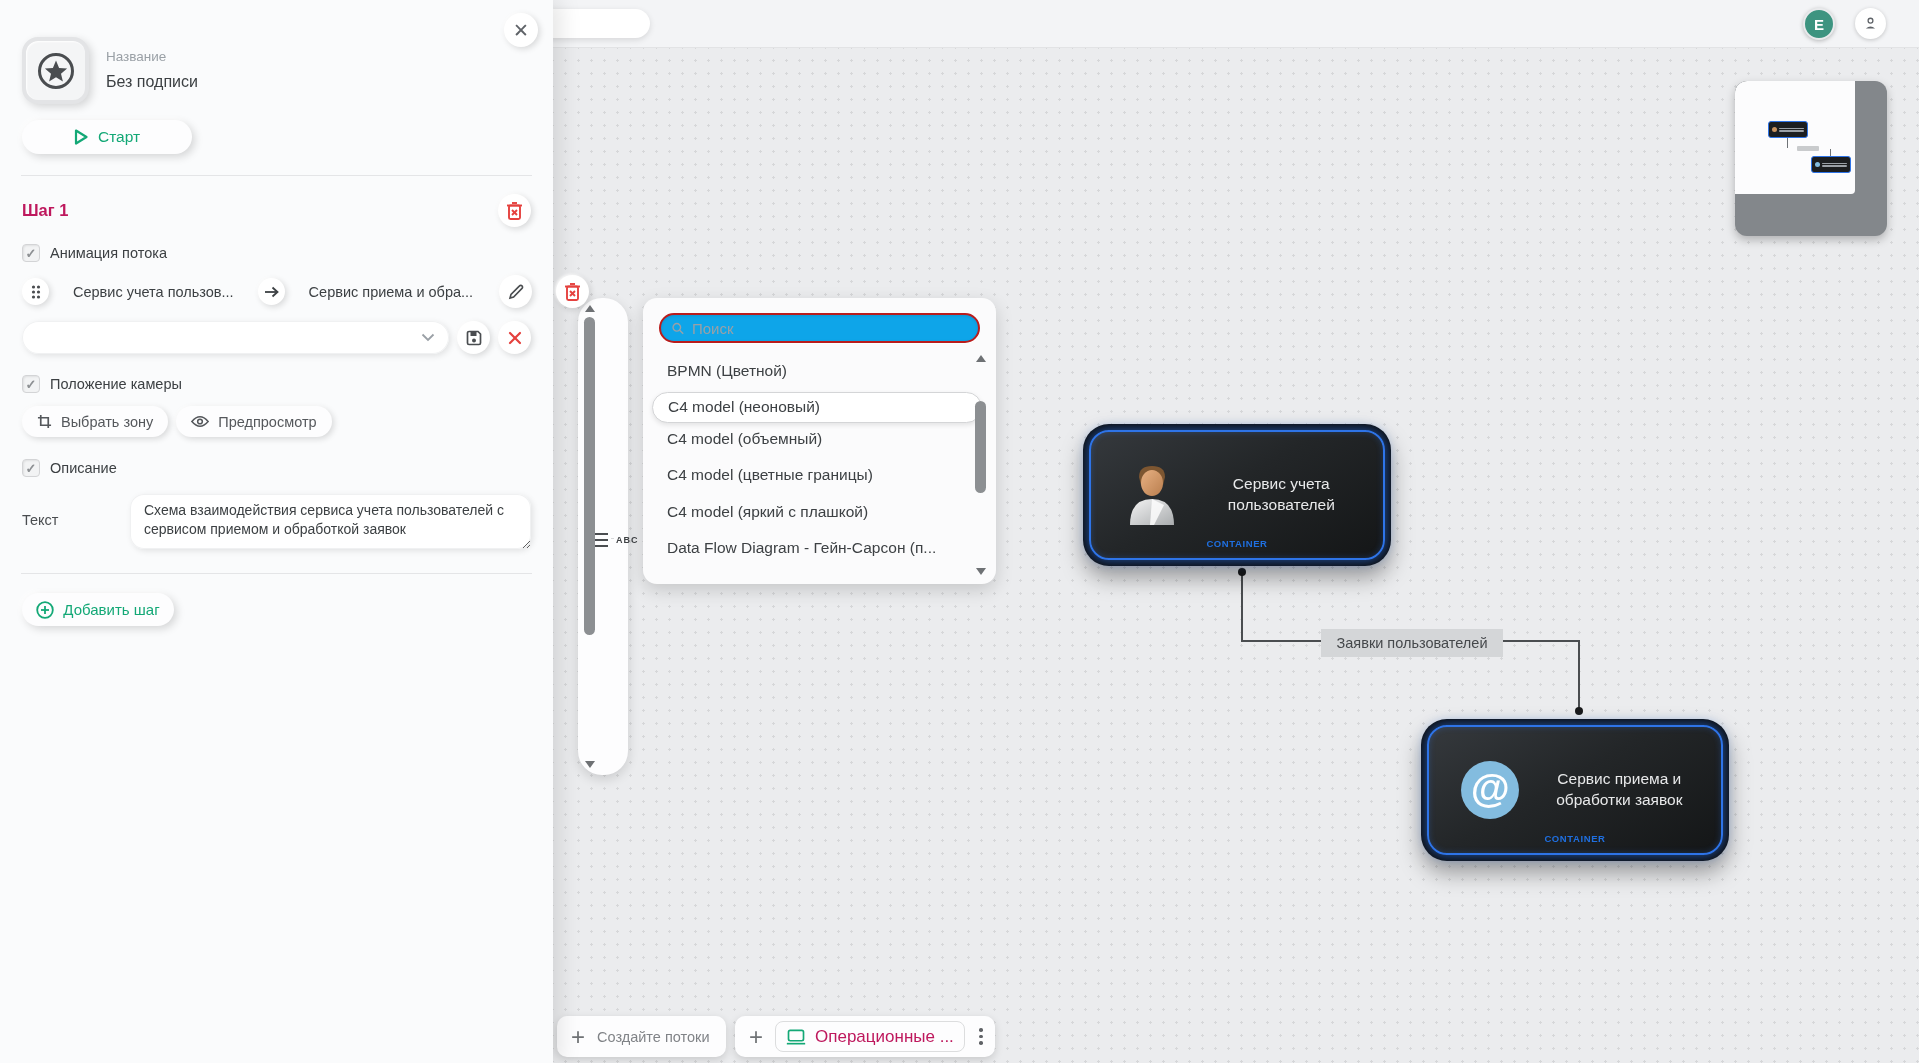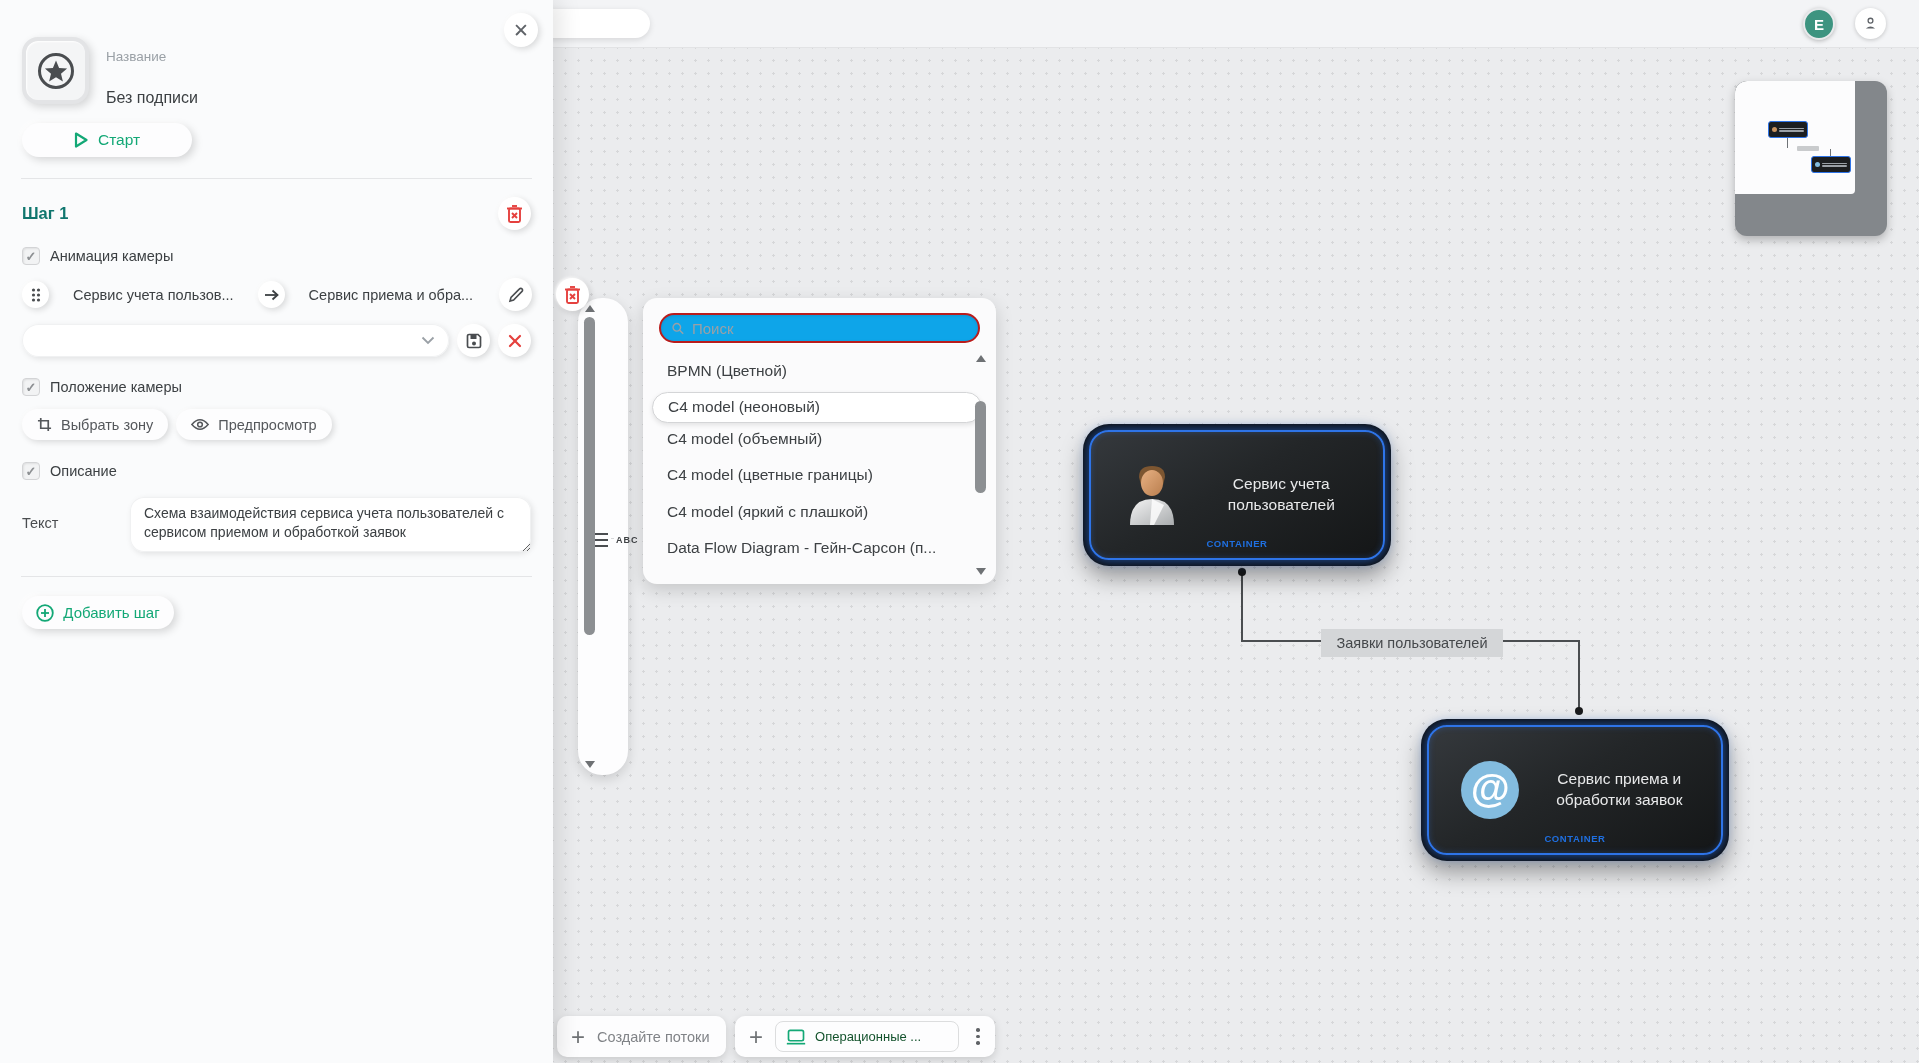--- a/index.html
+++ b/index.html
@@ -89,50 +89,50 @@
   
   .footer-btn { position:absolute; top:1016px; height:41px; background:#fdfdfe; border-radius:10px;
     box-shadow:0 3px 8px rgba(0,0,0,.15); display:flex; align-items:center; cursor:pointer; }
   #create-flows { left:4px; width:169px; padding:0 14px; gap:12px; }
   #create-flows .plus { font-size:24px; color:#6f7275; font-weight:300; line-height:1; }
   #create-flows .lbl { font-size:14.5px; color:#808387; }
   #tab-group { left:182px; width:260px; padding:0 10px 0 14px; gap:12px; }
   #tab-group .plus { font-size:24px; color:#6f7275; font-weight:300; line-height:1; }
   .tab-chip { flex:1; height:31px; border:1px solid #dcddde; border-radius:8px;
     display:flex; align-items:center; gap:9px; padding:0 10px; }
-  .tab-chip .lbl { font-size:13px; color:#14532d; white-space:nowrap; overflow:hidden; }
+  .tab-chip .lbl { font-size:17px; color:#be185d; white-space:nowrap; overflow:hidden; }
   .kebab { width:14px; display:flex; flex-direction:column; align-items:center; gap:3px; cursor:pointer; }
   .kebab i { width:3.5px; height:3.5px; border-radius:50%; background:#5f6266; }
 
   
   #sidebar { position:absolute; left:0; top:0; width:553px; height:100%;
     background:#fafbfc; box-shadow:8px 0 20px rgba(0,0,0,.10); z-index:20; padding:0 22px; }
   .circle-btn { width:34px; height:34px; border-radius:50%; background:#fff;
     box-shadow:2px 2px 6px rgba(0,0,0,.14), -1px -1px 3px #fff;
     display:flex; align-items:center; justify-content:center; cursor:pointer; flex:none; }
   .circle-btn.small { width:33px; height:33px; }
   #close-btn { position:absolute; right:15px; top:13px; }
   .x-glyph { font-size:19px; color:#5f6368; line-height:1; }
 
   .head-row { display:flex; align-items:flex-start; gap:17px; padding-top:37px; }
   .icon-tile { width:67px; height:67px; border-radius:16px; background:#f4f5f6;
     border:4px solid #e3e4e6; box-shadow:3px 3px 8px rgba(0,0,0,.15), inset 1px 1px 2px #fff;
     display:flex; align-items:center; justify-content:center; }
   .name-label { font-size:13.5px; color:#9aa0a6; margin-top:12px; }
-  .name-value { font-size:16px; color:#3c4043; margin-top:25px; }
+  .name-value { font-size:16px; color:#3c4043; margin-top:9px; }
 
   .start-btn { margin-top:16px; width:170px; height:34px; background:#fdfdfe; border-radius:17px;
     box-shadow:3px 3px 8px rgba(0,0,0,.15), -2px -2px 5px #fff;
     display:flex; align-items:center; justify-content:center; gap:10px; cursor:pointer; }
   .start-btn span { color:#13a876; font-size:15.5px; }
 
   .divider { height:1px; background:#e4e5e7; margin:21px -1px 0 -1px; }
 
   .step-head { display:flex; align-items:center; justify-content:space-between; margin-top:18px; }
-  .step-title { font-size:16.5px; font-weight:bold; color:#0f766e; }
+  .step-title { font-size:16.5px; font-weight:bold; color:#be185d; }
 
   .chk-row { display:flex; align-items:center; gap:10px; margin-top:17px; }
   .checkbox { width:18px; height:18px; border-radius:4px; background:#f2f3f4;
     border:1px solid #d3d4d6; box-shadow:inset 1px 1px 2px rgba(0,0,0,.08);
     display:flex; align-items:center; justify-content:center; cursor:pointer;
     color:#8d9093; font-size:13px; font-weight:bold; }
   .chk-label { font-size:14.5px; color:#3c4043; }
 
   .flow-row { display:flex; align-items:center; gap:24px; margin-top:13px; }
   .flow-row .circle-btn.tiny { width:27px; height:27px; }
@@ -397,21 +397,21 @@
             <rect x="3" y="3.5" width="11" height="13.5" rx="1.5"></rect>
             <line x1="6" y1="8" x2="11" y2="13"></line>
               <line x1="11" y1="8" x2="6" y2="13"></line>
           </g>
         </svg>
       </div>
     </div>
 
     <div class="chk-row">
       <div class="checkbox">✓</div>
-      <span class="chk-label">Анимация камеры</span>
+      <span class="chk-label">Анимация потока</span>
     </div>
 
     <div class="flow-row">
       <div class="circle-btn tiny">
         <svg width="10" height="14" viewBox="0 0 10 14">
           <g fill="#4a4d50">
               <circle cx="2.5" cy="2" r="1.6"></circle>
               <circle cx="7.5" cy="2" r="1.6"></circle>
               <circle cx="2.5" cy="7" r="1.6"></circle>
               <circle cx="7.5" cy="7" r="1.6"></circle>

